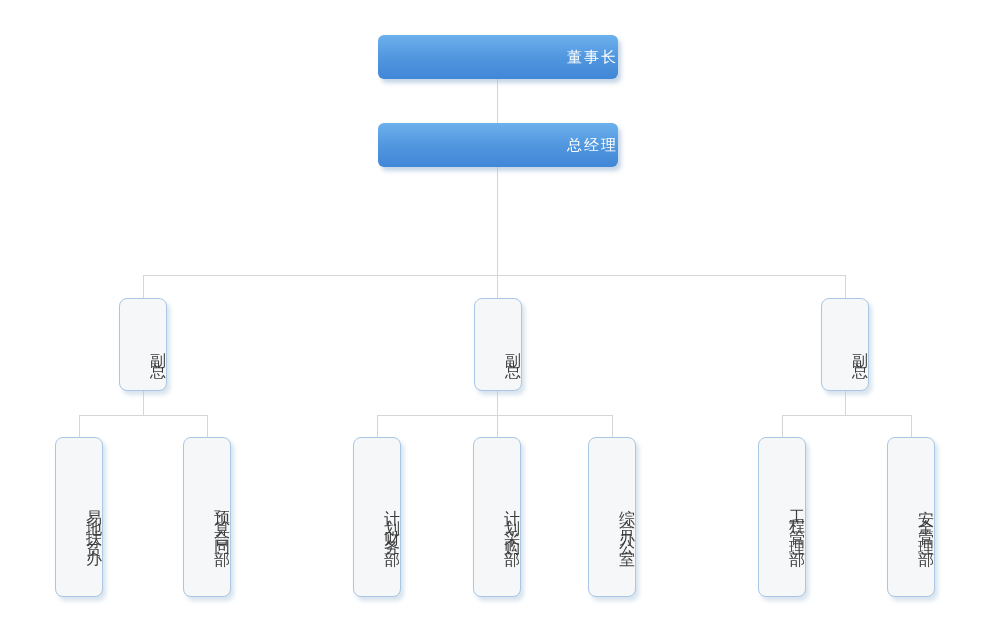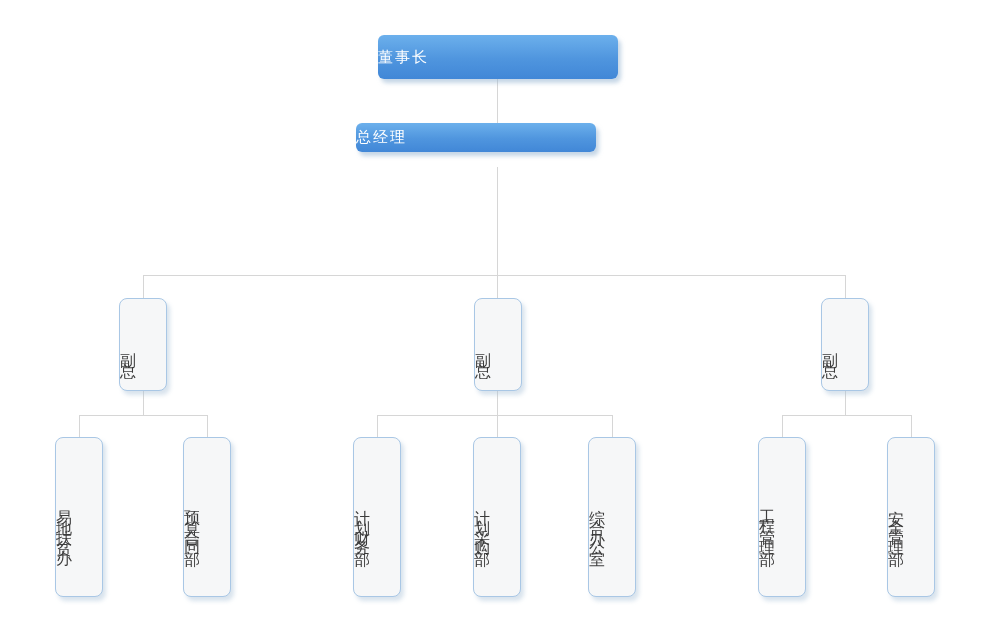--- a/index.html
+++ b/index.html
@@ -18,21 +18,21 @@
     position:relative;
     width:1002px;
     height:628px;
     background:#ffffff;
     overflow:hidden;
   }
   .node{
     position:absolute;
     display:flex;
     align-items:center;
-    justify-content:flex-start;
+    justify-content:flex-end;
     box-sizing:border-box;
   }
   .node.blue{
     background:linear-gradient(180deg,var(--blue-top) 0%,var(--blue-mid) 55%,var(--blue-bottom) 100%);
     border-radius:6px;
     box-shadow:3px 4px 4px rgba(150,180,210,0.55);
     color:var(--blue-text);
     font-size:15px;
   }
   .node.light{
@@ -86,21 +86,21 @@
   <div class="line v" style="left:377px;top:415px;height:22px"></div>
   <div class="line v" style="left:497px;top:415px;height:22px"></div>
   <div class="line v" style="left:612px;top:415px;height:22px"></div>
   <div class="line v" style="left:782px;top:415px;height:22px"></div>
   <div class="line v" style="left:911px;top:415px;height:22px"></div>
 
   <div class="node blue" style="left:378px;top:35px;width:240px;height:44px">
     <span class="h-label">董事长</span>
   </div>
 
-  <div class="node blue" style="left:356px;top:123px;width:240px;height:29px">
+  <div class="node blue" style="left:378px;top:123px;width:240px;height:44px">
     <span class="h-label">总经理</span>
   </div>
 
   <div class="node light" style="left:119px;top:298px;width:48px;height:93px">
     <span class="v-label">副总</span>
   </div>
   <div class="node light" style="left:474px;top:298px;width:48px;height:93px">
     <span class="v-label">副总</span>
   </div>
   <div class="node light" style="left:821px;top:298px;width:48px;height:93px">

